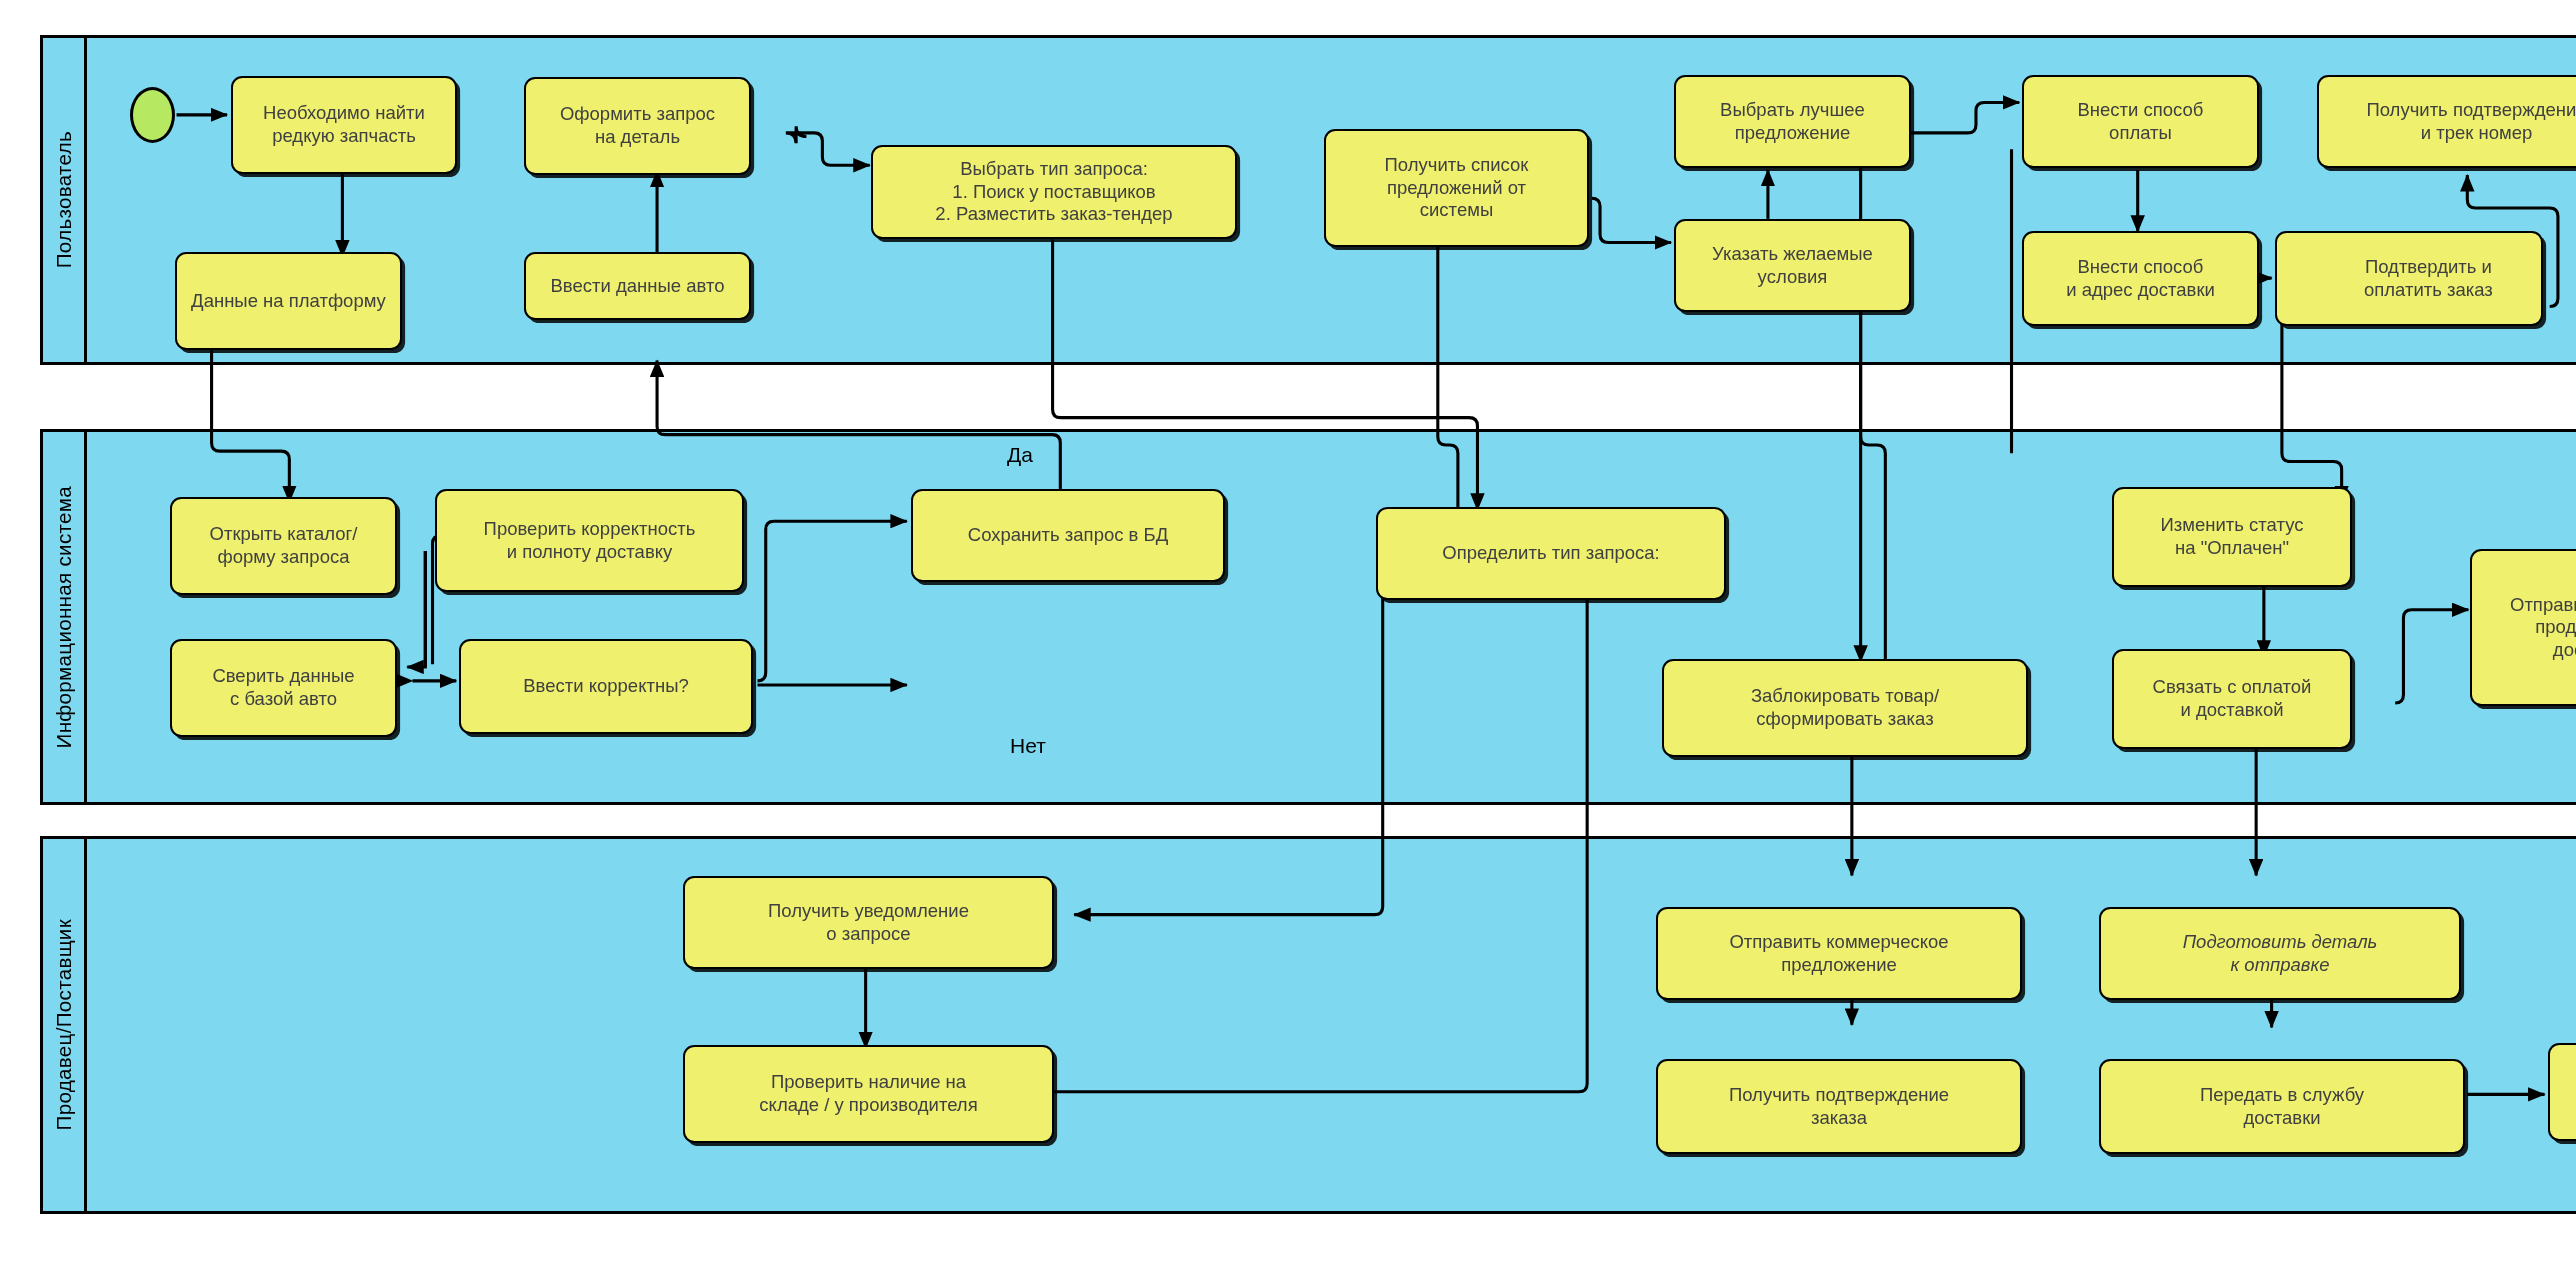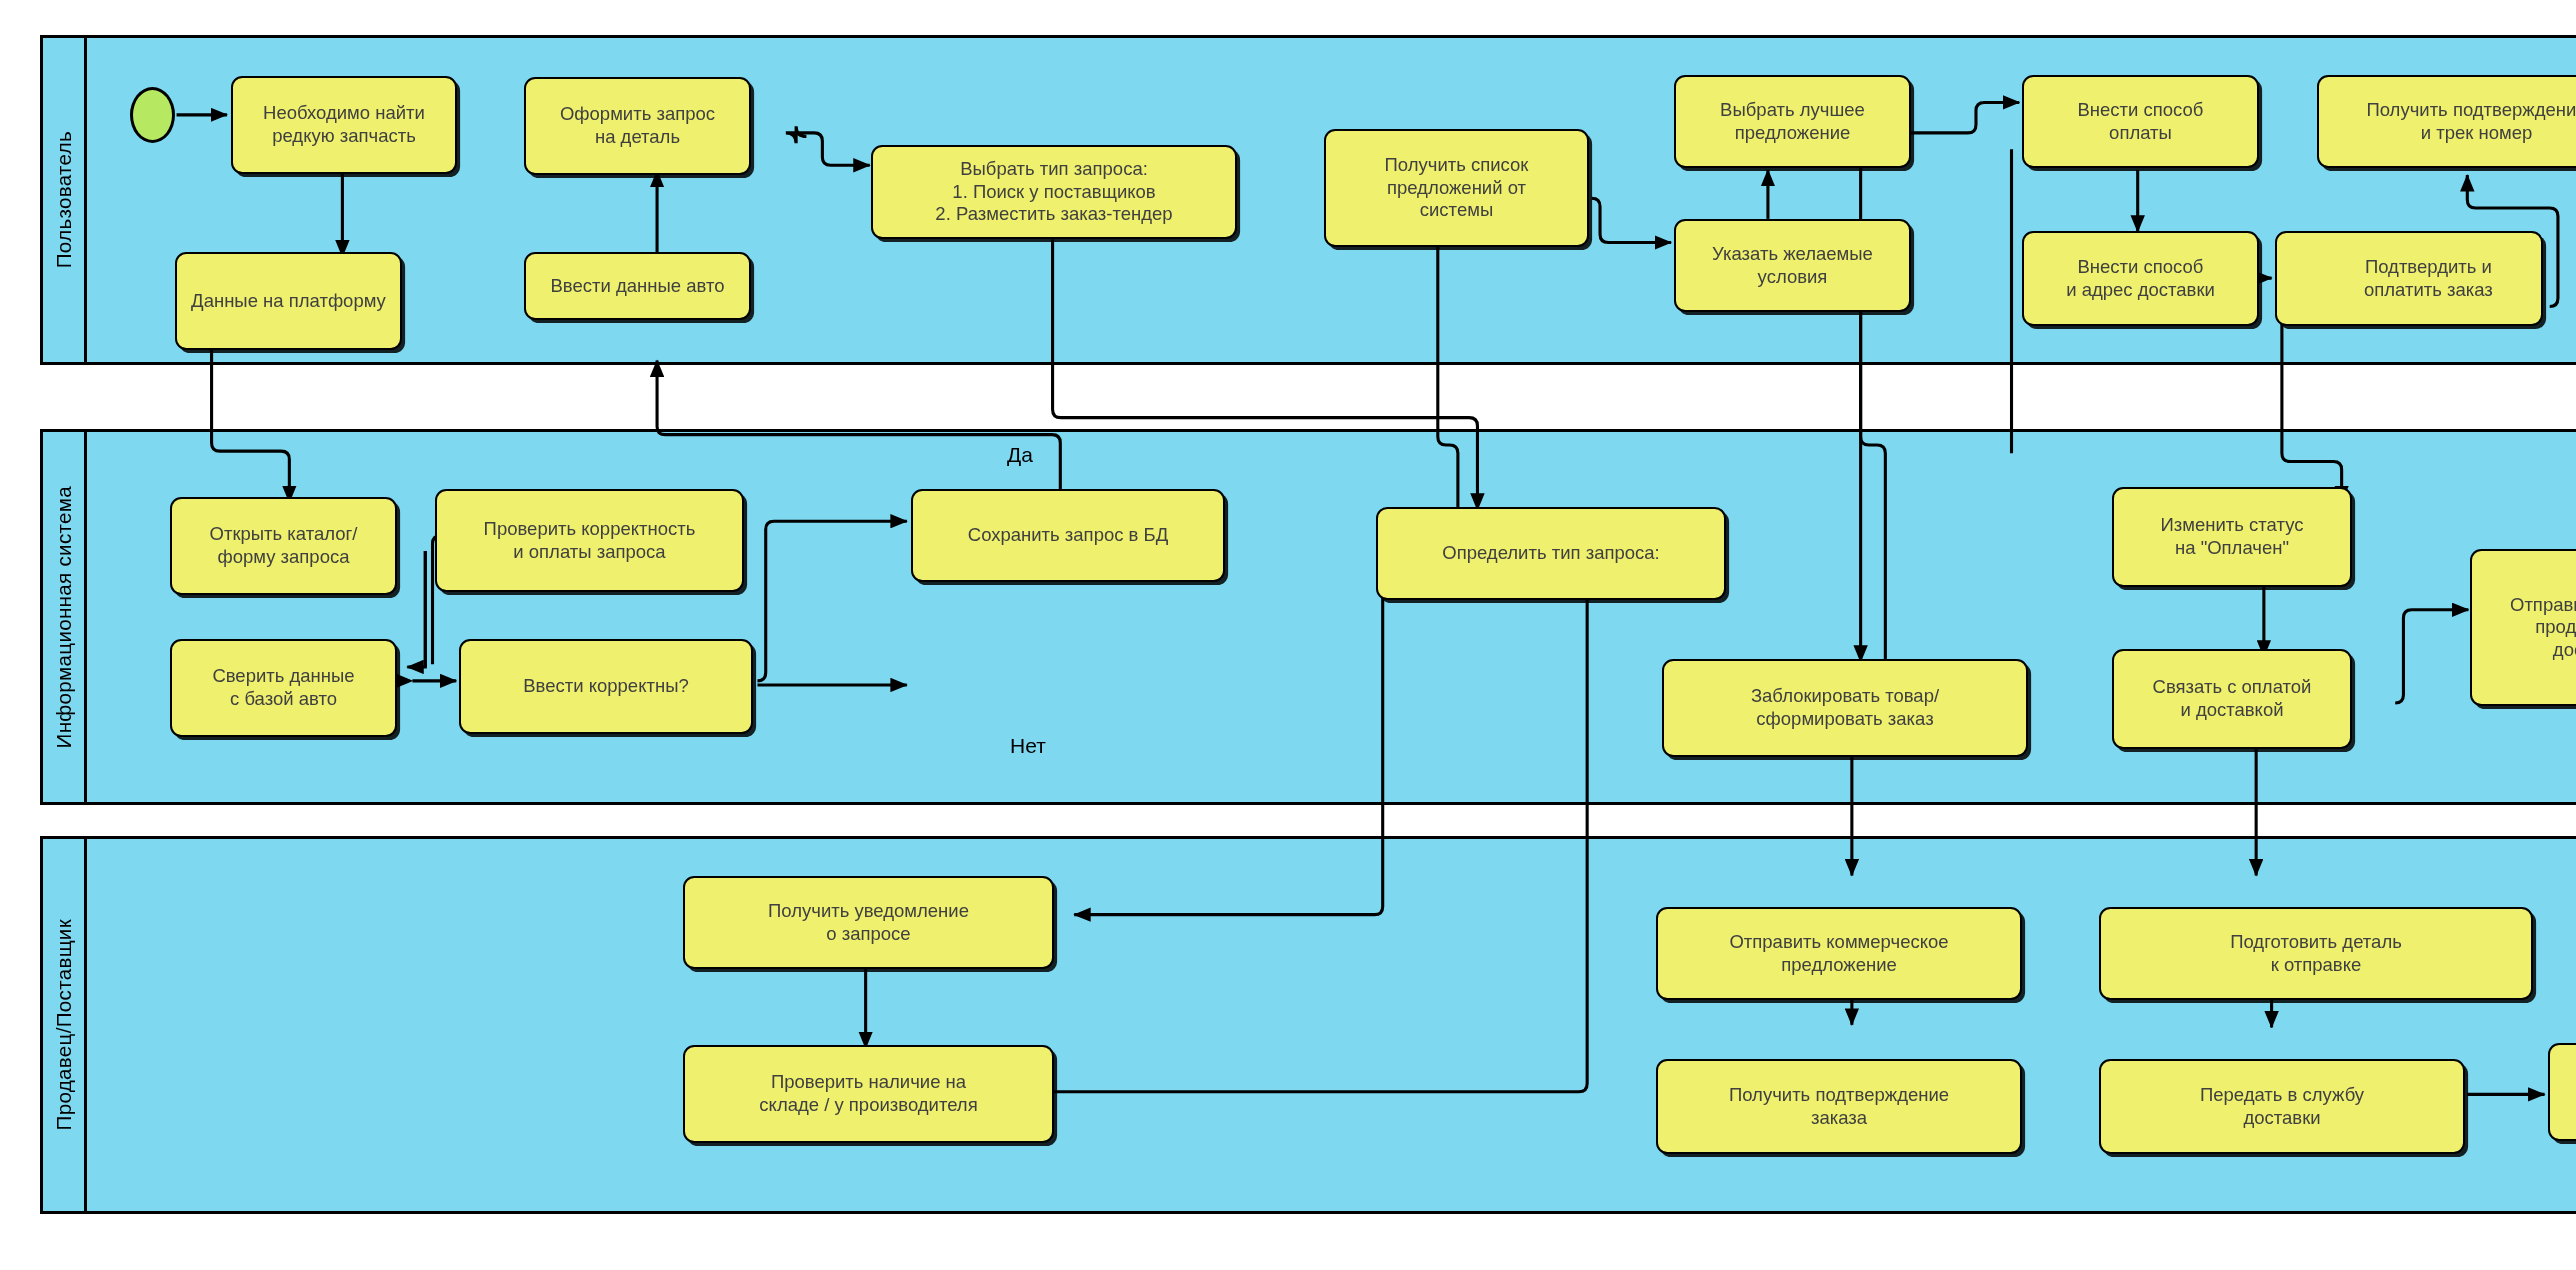--- a/index.html
+++ b/index.html
@@ -214,21 +214,21 @@
 форму запроса</span>
     </div>
 
   <div class="task" style="left:170px;top:639px;width:227px;height:98px;">
     <span>Сверить данные
 с базой авто</span>
     </div>
 
   <div class="task" style="left:435px;top:489px;width:309px;height:103px;">
     <span>Проверить корректность
-и оплаты запроса</span>
+и полноту доставку</span>
     </div>
 
   <div class="task" style="left:459px;top:639px;width:294px;height:95px;">
     <span>Ввести корректны?</span>
     </div>
 
   <div class="task" style="left:911px;top:489px;width:314px;height:93px;">
     <span>Сохранить запрос в БД</span>
     </div>
 
@@ -271,21 +271,21 @@
   <div class="task" style="left:1656px;top:907px;width:366px;height:93px;">
     <span>Отправить коммерческое
 предложение</span>
     </div>
 
   <div class="task" style="left:1656px;top:1059px;width:366px;height:95px;">
     <span>Получить подтверждение
 заказа</span>
     </div>
 
-  <div class="task" style="left:2099px;top:907px;width:434px;height:93px;">
+  <div class="task" style="left:2099px;top:907px;width:362px;height:93px;font-style:italic;">
     <span>Подготовить деталь
 к отправке</span>
     </div>
 
   <div class="task" style="left:2099px;top:1059px;width:366px;height:95px;">
     <span>Передать в службу
 доставки</span>
     </div>
 
   <div class="task" style="left:2548px;top:1043px;width:484px;height:98px;">

